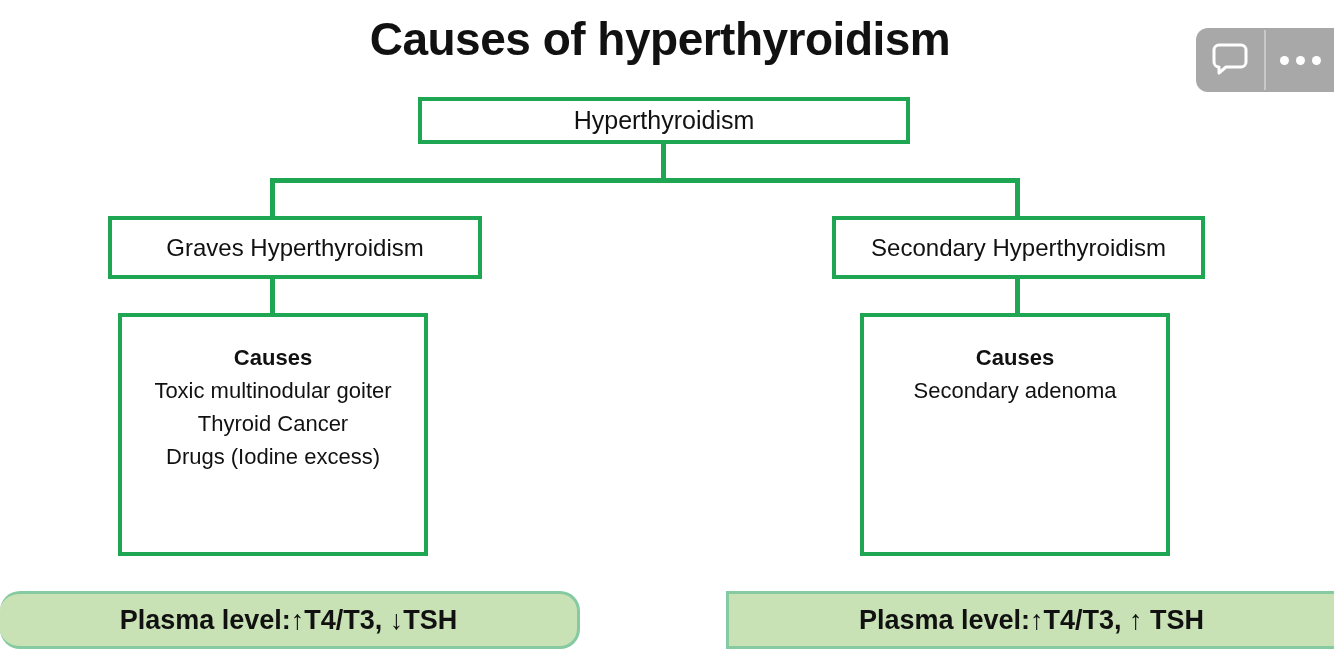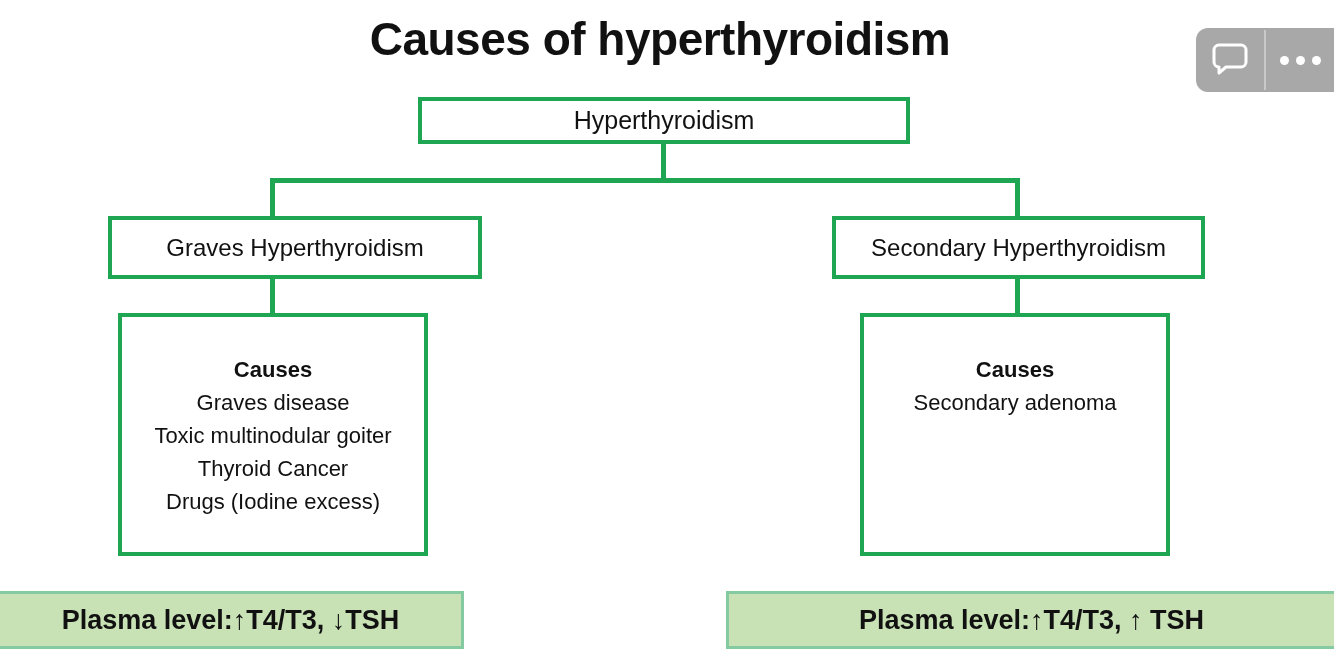--- a/index.html
+++ b/index.html
@@ -26,32 +26,32 @@
     text-align:center;
   }
   .node-label{font-weight:normal;}
   .root-box{left:418px;top:97px;width:492px;height:47px;font-size:25px;}
   .primary-box{left:108px;top:216px;width:374px;height:63px;font-size:24px;}
   .secondary-box{left:832px;top:216px;width:373px;height:63px;font-size:24px;}
   .causes-box{
     top:313px;width:310px;height:243px;
     align-items:flex-start;justify-content:center;
   }
-  .causes-box .causes-inner{padding-top:36px;font-size:22px;line-height:33px;}
+  .causes-box .causes-inner{padding-top:24px;font-size:22px;line-height:33px;}
   .causes-left{left:118px;}
   .causes-right{left:860px;}
   .causes-title{font-weight:bold;}
   .line{position:absolute;background:var(--flow-green);}
   .plasma{
     position:absolute;top:591px;height:58px;box-sizing:border-box;
     background:var(--plasma-fill);border:3px solid var(--plasma-border);
     display:flex;align-items:center;justify-content:center;
     font-size:27px;font-weight:bold;white-space:pre;
   }
-  .plasma-left{left:0;width:464px;border-left:none;}
+  .plasma-left{left:0;width:580px;border-left:none;border-radius:20px;}
   .plasma-right{left:726px;width:608px;border-right:none;}
   .overlay-panel{
     position:absolute;left:1196px;top:28px;width:138px;height:64px;
     background:var(--panel-gray);border-radius:12px 0 0 12px;
     display:flex;align-items:stretch;
   }
   .overlay-btn{
     flex:1;display:flex;align-items:center;justify-content:center;
     background:transparent;border:none;cursor:pointer;padding:0;
   }
@@ -78,21 +78,20 @@
 <div class="flowbox primary-box">
   <span class="node-label">Graves Hyperthyroidism</span>
 </div>
 <div class="flowbox secondary-box">
   <span class="node-label">Secondary Hyperthyroidism</span>
 </div>
 
 <div class="flowbox causes-box causes-left">
   <div class="causes-inner">
     <div class="causes-title">Causes</div>
-    <div>Graves disease</div>
     <div>Toxic multinodular goiter</div>
     <div>Thyroid Cancer</div>
     <div>Drugs (Iodine excess)</div>
   </div>
 </div>
 
 <div class="flowbox causes-box causes-right">
   <div class="causes-inner">
     <div class="causes-title">Causes</div>
     <div>Secondary adenoma</div>

